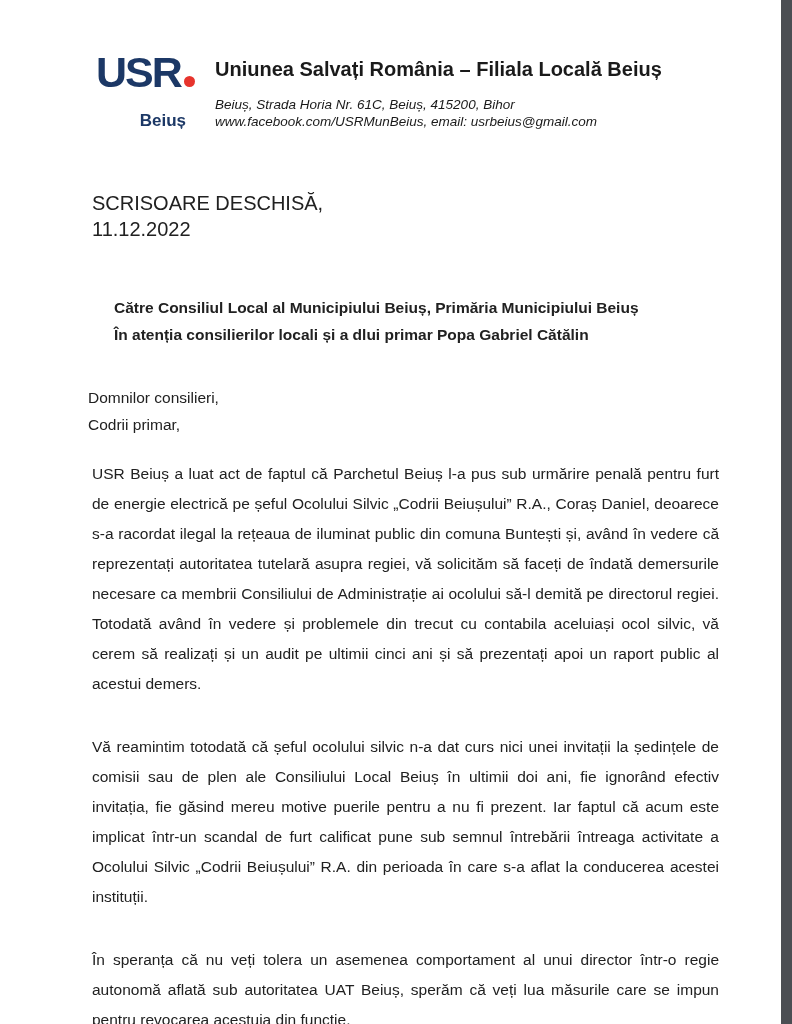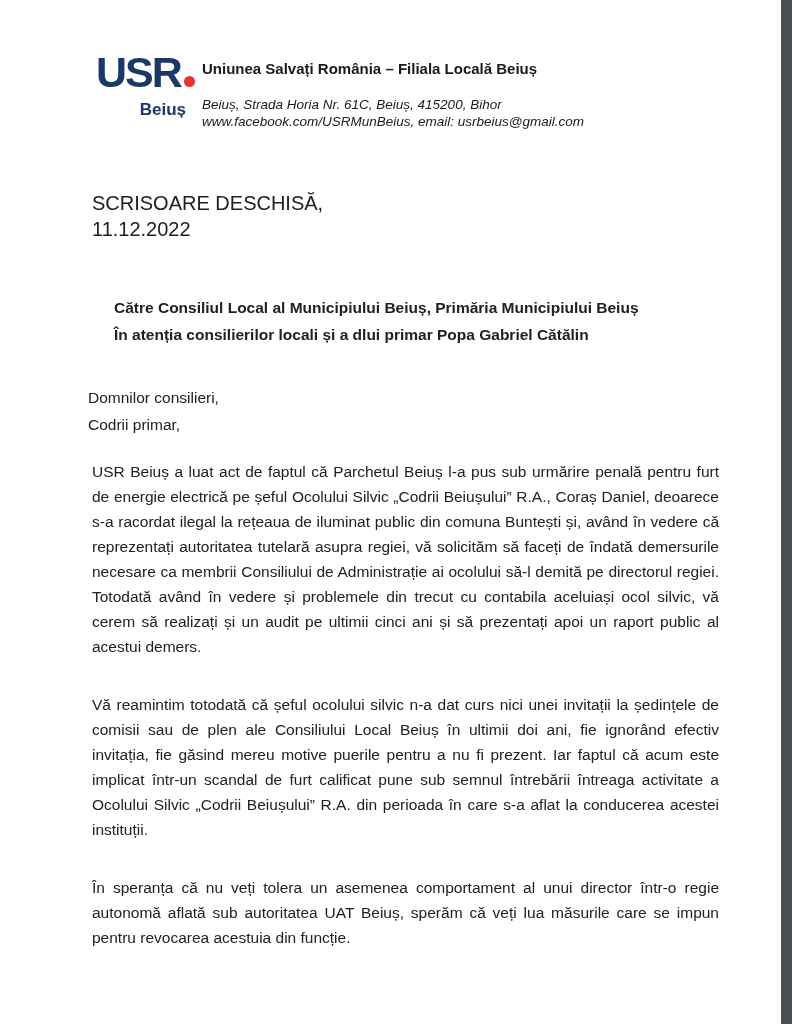--- a/index.html
+++ b/index.html
@@ -25,21 +25,21 @@
     height: 1024px;
     background: #4b4e53;
   }
   
   .header {
     position: absolute;
     top: 52px;
     left: 96px;
     display: flex;
     align-items: flex-start;
-    gap: 14px;
+    gap: 27px;
   }
   .logo {
     width: 92px;
     flex: 0 0 auto;
   }
   .logo-main {
     font-size: 43px;
     font-weight: 700;
     letter-spacing: -2px;
     line-height: 40px;
@@ -52,28 +52,28 @@
     height: 11px;
     border-radius: 50%;
     background: #e7342d;
     margin-left: 3px;
   }
   .logo-sub {
     font-size: 17px;
     font-weight: 700;
     color: #1c3866;
     text-align: right;
-    margin-top: 8px;
+    margin-top: 19px;
     padding-right: 2px;
   }
   .org-block {
     padding-top: 8px;
   }
   .org-name {
-    font-size: 15px;
+    font-size: 20px;
     font-weight: 700;
     line-height: 18px;
     color: #1a1a1a;
   }
   .org-address, .org-contact {
     font-size: 13.5px;
     font-style: italic;
     font-weight: 500;
     line-height: 17px;
     color: #1a1a1a;
@@ -107,21 +107,21 @@
   
   .letter-body {
     position: absolute;
     top: 459px;
     left: 92px;
     width: 627px;
   }
   .letter-body p {
     margin: 0 0 33px 0;
     font-size: 15.5px;
-    line-height: 25px;
+    line-height: 30px;
     text-align: justify;
     color: #212121;
   }
 </style>
 </head>
 <body>
 
 <div class="page">
 
   <header class="header">

